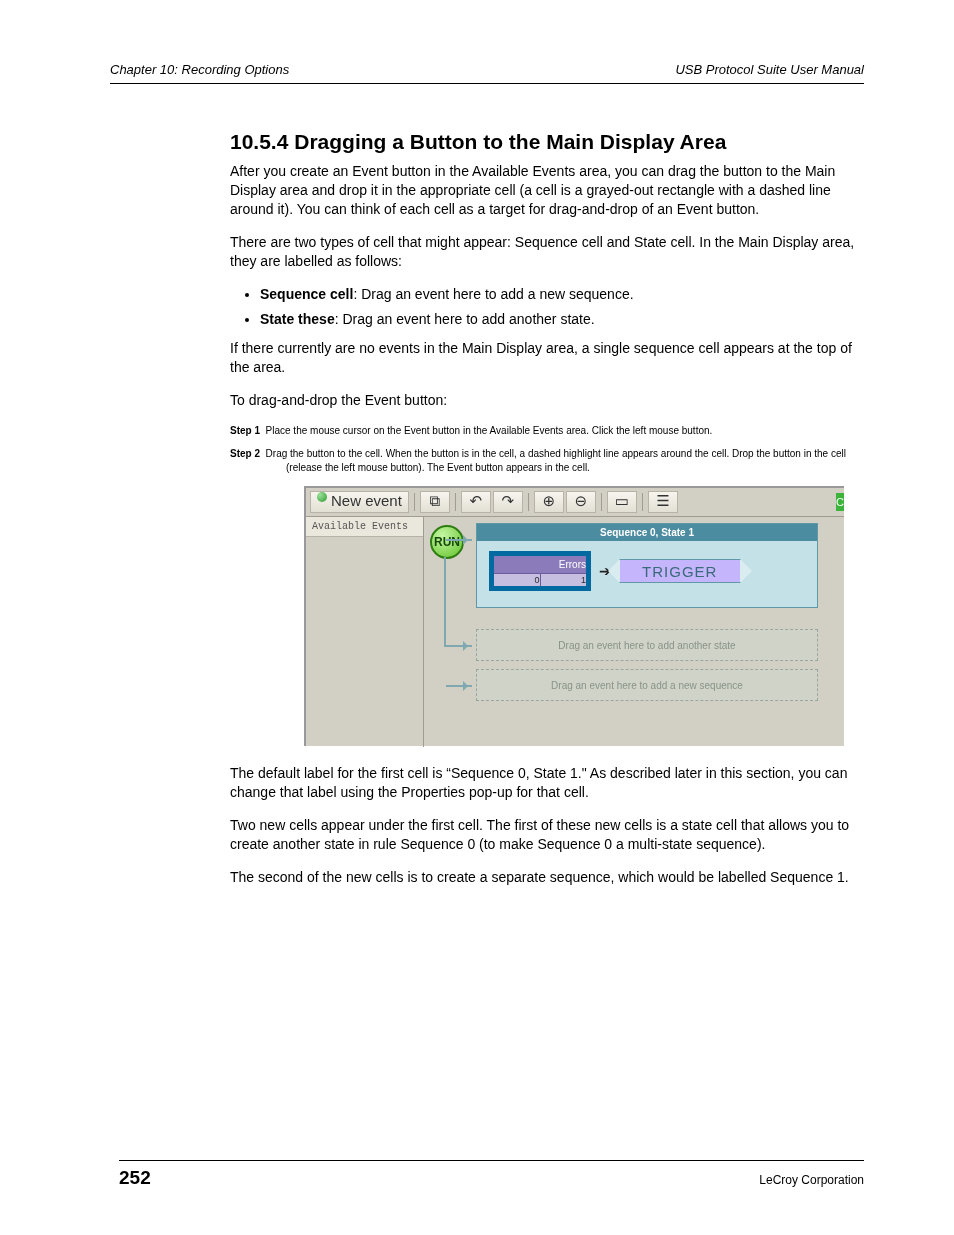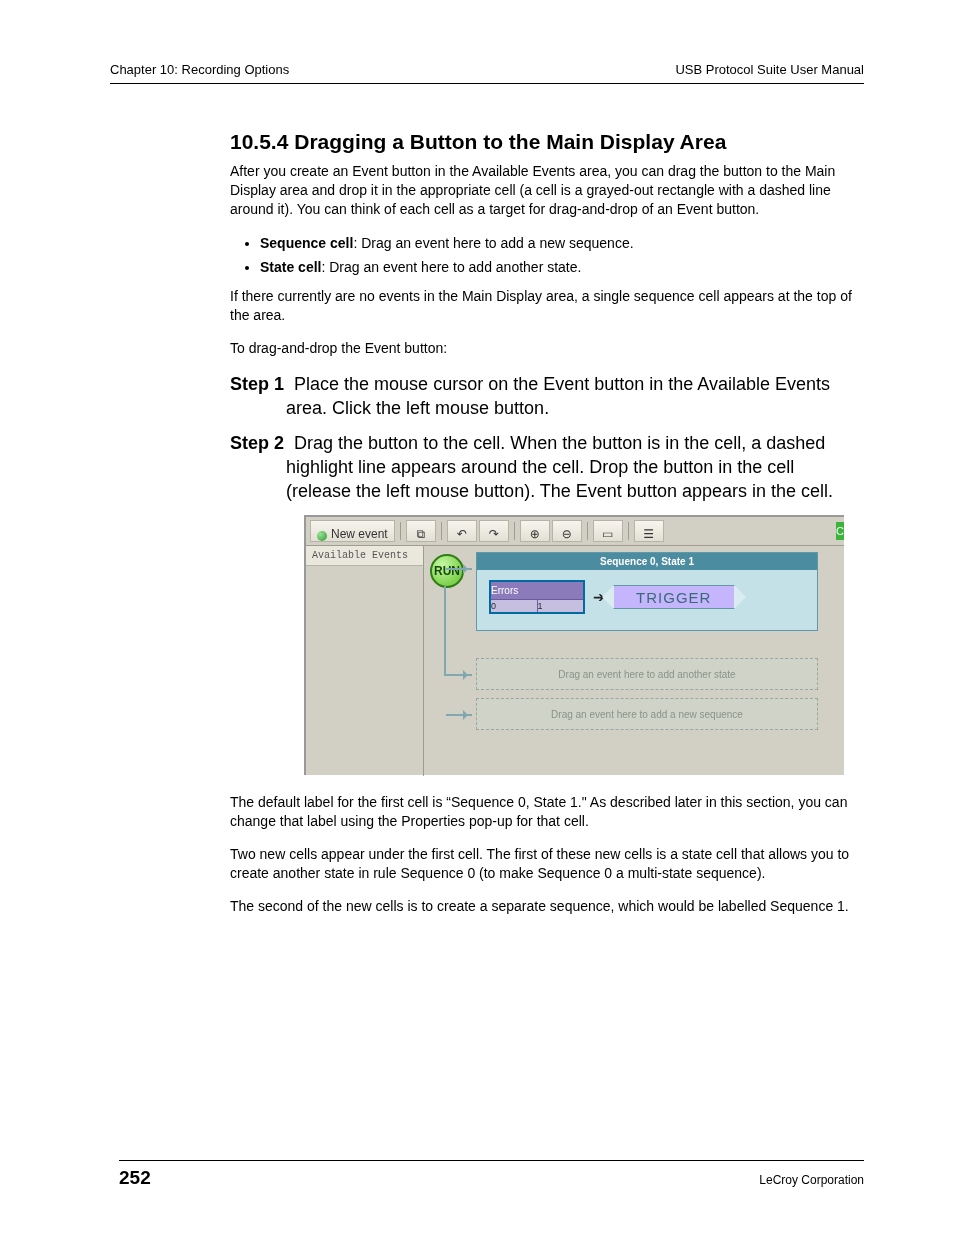--- a/index.html
+++ b/index.html
@@ -16,20 +16,21 @@
     position: relative;
     min-height: 1235px;
   }
   .header {
     display: flex;
     justify-content: space-between;
     font-size: 13px;
     padding-bottom: 6px;
     border-bottom: 1.5px solid #000;
     margin-bottom: 46px;
+    font-style: italic;
   }
   .content {
     margin-left: 120px;
   }
   h2.section-title {
     font-size: 21px;
     font-weight: bold;
     margin: 0 0 8px 0;
   }
   p.body {
@@ -42,21 +43,21 @@
     padding-left: 22px;
   }
   ul.bullets li {
     font-size: 14px;
     line-height: 1.45;
     margin-bottom: 4px;
     list-style: disc;
     margin-left: 8px;
   }
   .step {
-    font-size: 18px;
+    font-size: 10px;
     line-height: 1.35;
     margin: 0 0 10px 0;
     padding-left: 56px;
     text-indent: -56px;
   }
   .step .step-label { font-weight: bold; }
   .bold { font-weight: bold; }
 
   
   .ui-figure {
@@ -73,27 +74,27 @@
   .ui-toolbar {
     display: flex;
     align-items: center;
     height: 28px;
     border-bottom: 1px solid #a09c90;
     padding: 0 4px;
     gap: 2px;
   }
   .tb-btn {
     display: inline-flex;
-    align-items: flex-end;
+    align-items: flex-start;
     justify-content: center;
     height: 20px;
     min-width: 22px;
     border: 1px solid #b7b3a6;
     background: linear-gradient(#f7f5ee,#e2dfd4);
-    font-size: 12px;
+    font-size: 15px;
     color: #333;
     padding: 0 3px;
   }
   .tb-sep {
     width: 1px;
     height: 18px;
     background: #a09c90;
     margin: 0 3px;
   }
   .newevent {
@@ -177,22 +178,22 @@
   }
   .seq-body {
     padding: 10px 12px 16px 12px;
     display: flex;
     align-items: center;
     gap: 8px;
   }
   .errors-box {
     width: 92px;
     background: #eab308;
-    border: 2px solid #0369a1;
-    text-align: left;
+    border: 5px solid #0369a1;
+    text-align: right;
   }
   .errors-title {
     font-size: 10px;
     color: #fff;
     padding: 3px 0;
     background: #8b7bbb;
   }
   .errors-foot {
     display: flex;
     border-top: 1px solid #6a5a9e;
@@ -297,27 +298,28 @@
   <div class="header">
     <span>Chapter 10: Recording Options</span>
     <span>USB Protocol Suite User Manual</span>
   </div>
 
   <div class="content">
 
     <h2 class="section-title">10.5.4 Dragging a Button to the Main Display Area</h2>
 
     <p class="body">After you create an Event button in the Available Events area, you can drag the button to the Main Display area and drop it in the appropriate cell (a cell is a grayed-out rectangle with a dashed line around it). You can think of each cell as a target for drag-and-drop of an Event button.</p>
+    <p class="body">There are two types of cell that might appear: Sequence cell and State cell. In the Main Display area, they are labelled as follows:</p>
 
     <ul class="bullets">
       <li>
         <span class="bold">Sequence cell</span><span>: Drag an event here to add a new sequence.</span>
       </li>
       <li>
-        <span class="bold">State cell</span><span>: Drag an event here to add another state.</span>
+        <span class="bold">State these</span><span>: Drag an event here to add another state.</span>
       </li>
     </ul>
 
     <p class="body">If there currently are no events in the Main Display area, a single sequence cell appears at the top of the area.</p>
     <p class="body">To drag-and-drop the Event button:</p>
 
     <p class="step">
       <span class="step-label">Step 1</span>&nbsp;&nbsp;<span>Place the mouse cursor on the Event button in the Available Events area. Click the left mouse button.</span>
     </p>
     <p class="step">

